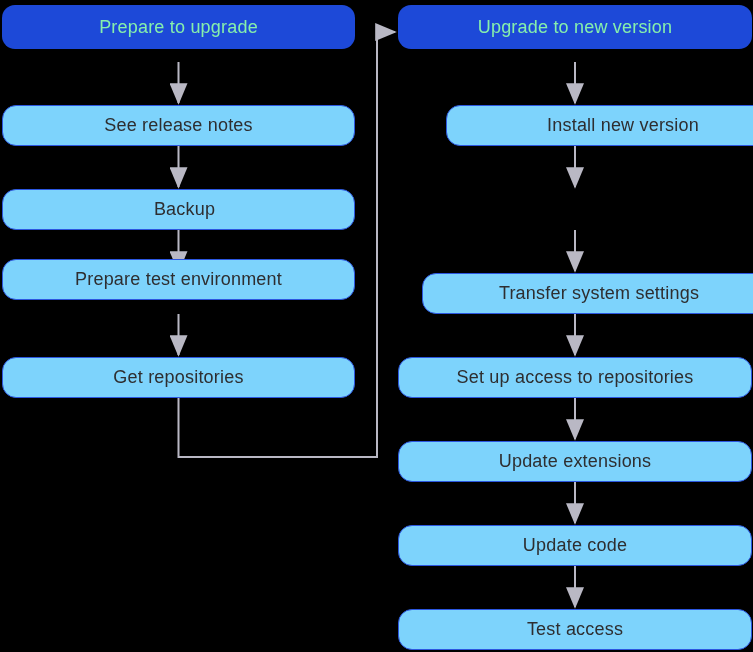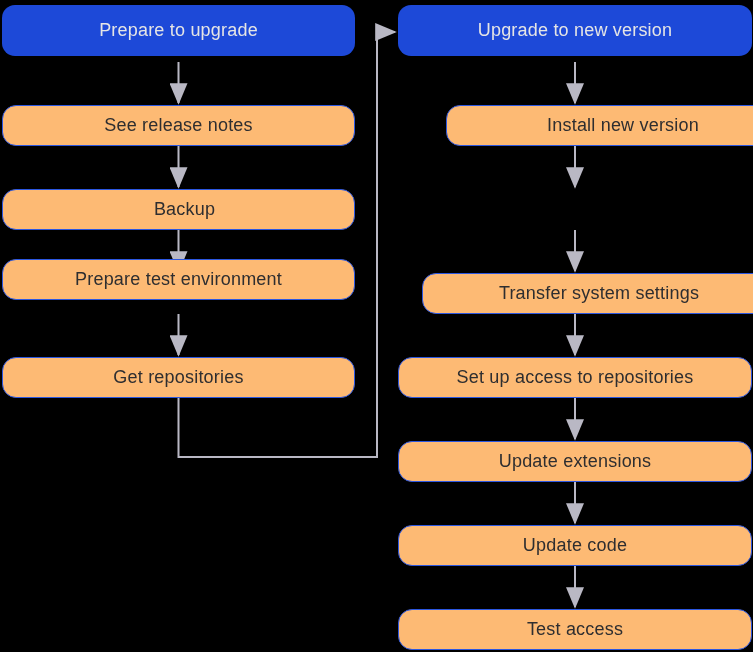--- a/index.html
+++ b/index.html
@@ -27,28 +27,28 @@
     position: absolute;
     display: flex;
     align-items: center;
     justify-content: center;
     box-sizing: border-box;
     text-align: center;
     letter-spacing: 0.2px;
   }
   .header-node {
     background: #1d49d8;
-    color: #e5e5e5;
+    color: #86efac;
     border-radius: 13px;
     font-size: 18px;
-    height: 51px;
+    height: 44px;
     top: 5px;
   }
   .step-node {
-    background: #fdba74;
+    background: #7dd3fc;
     color: #2e2e30;
     border: 1.5px solid #2c57e0;
     border-radius: 14px;
     font-size: 18px;
     height: 41px;
   }
   .col-left  { left: 2px;   width: 353px; }
   .col-right { left: 398px; width: 354px; }
 </style>
 </head>

